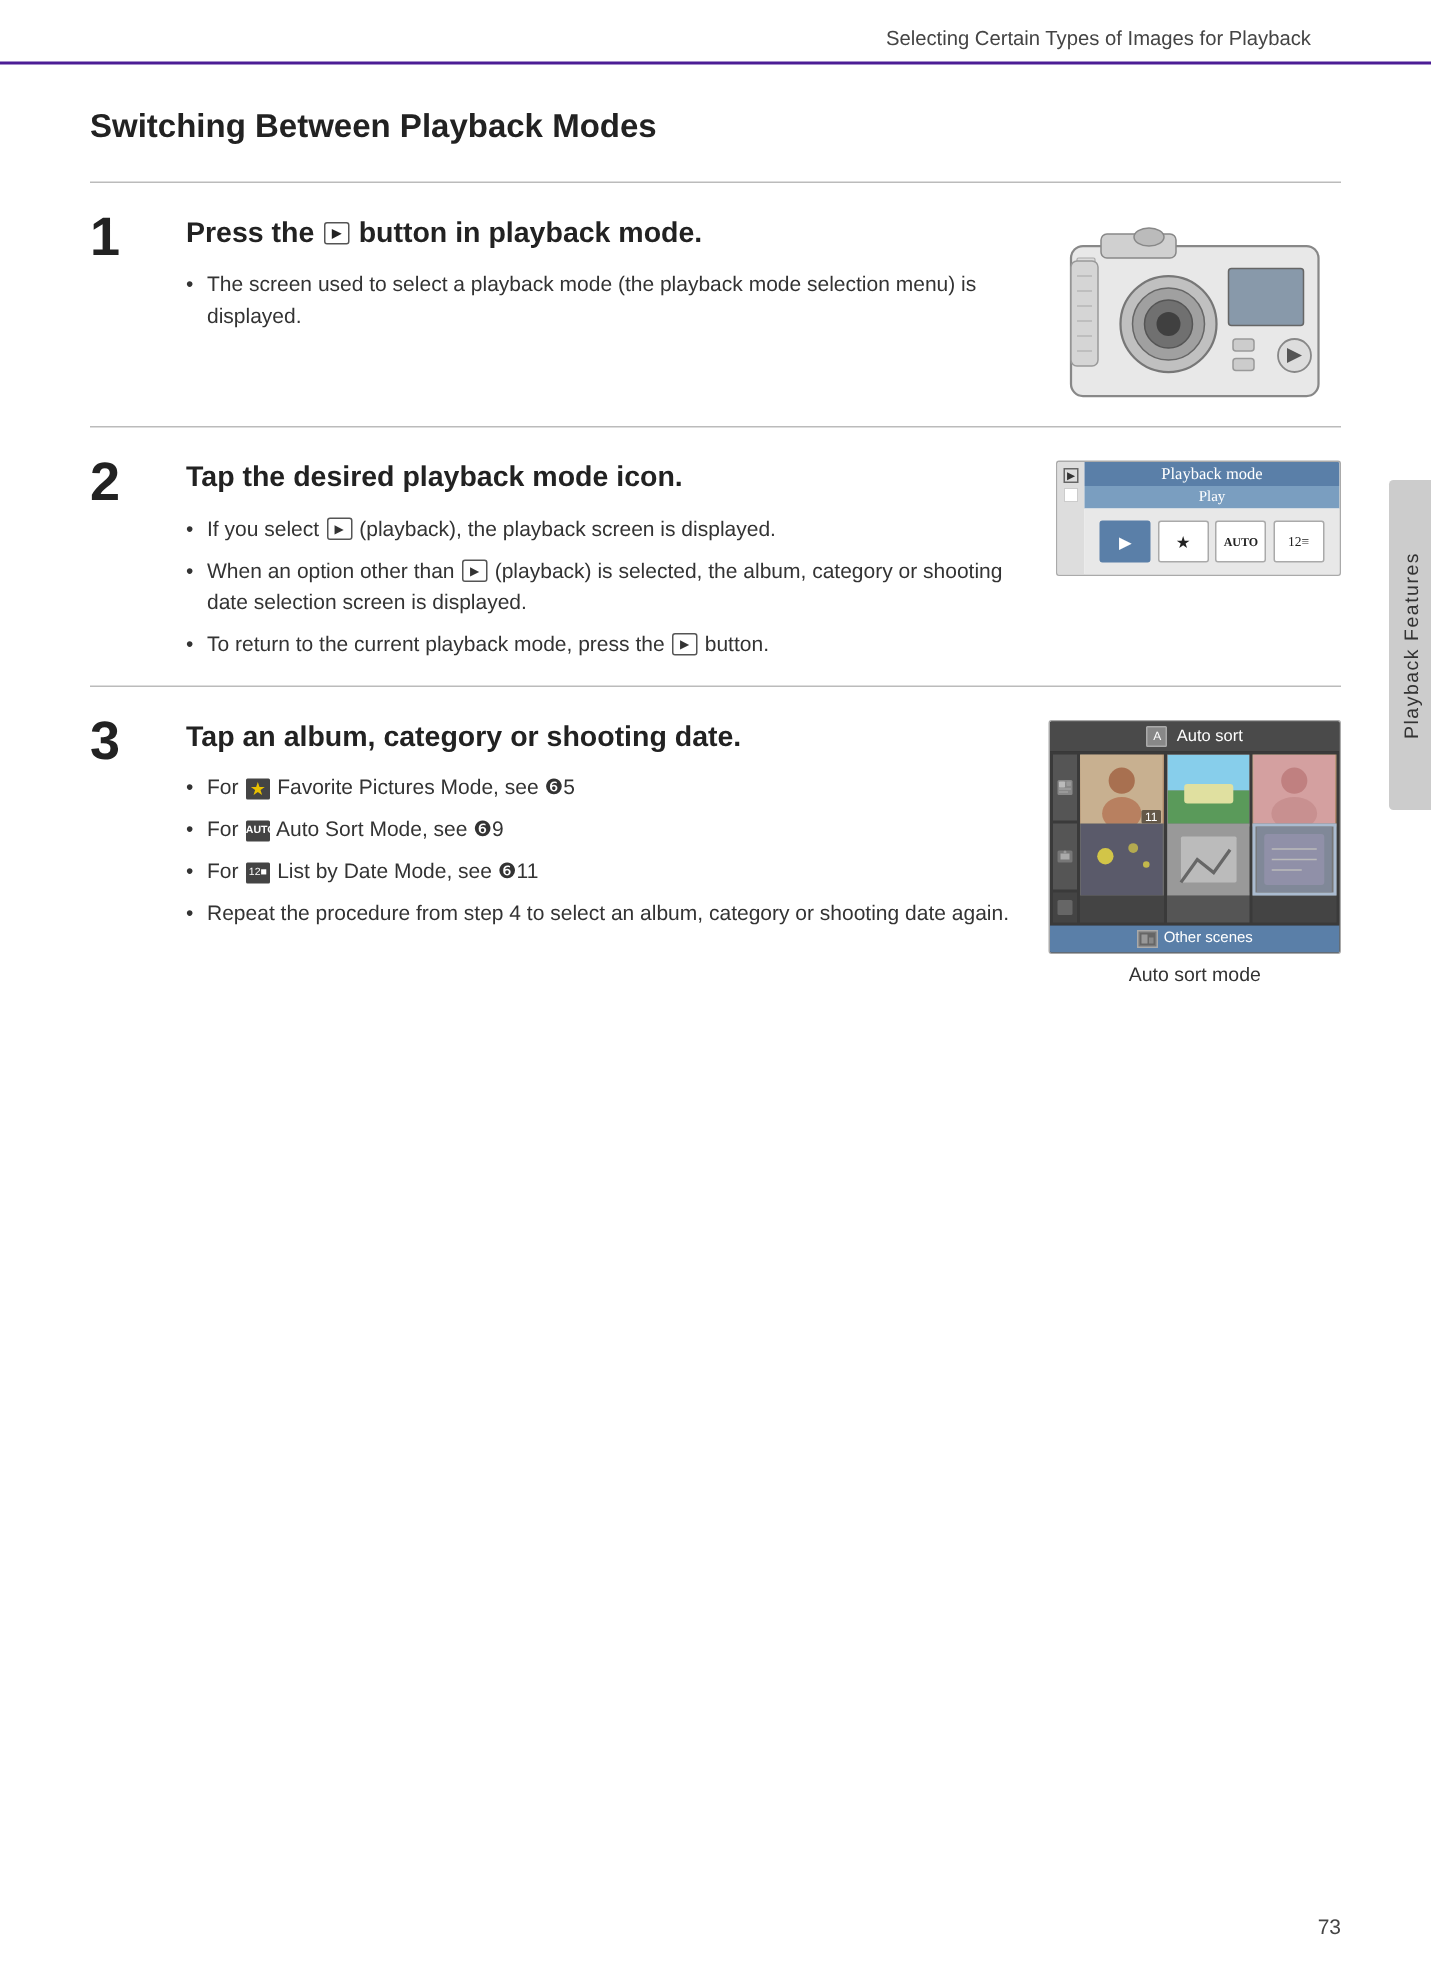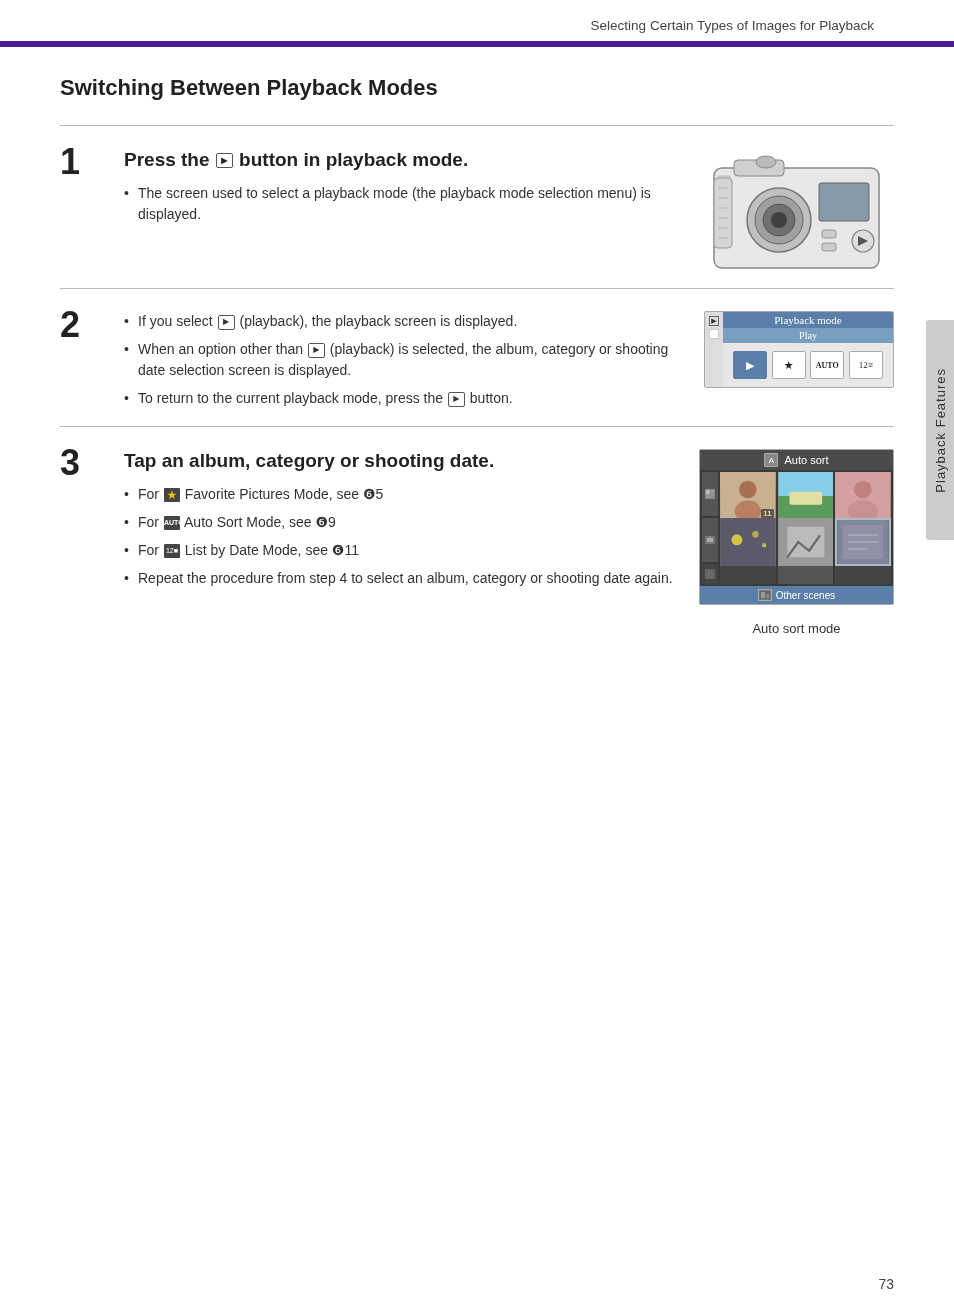--- a/index.html
+++ b/index.html
@@ -11,21 +11,21 @@
       font-size: 15px;
       color: #222;
       position: relative;
     }
 
     .page-header {
       text-align: right;
       padding: 18px 80px 8px 60px;
       font-size: 13.5px;
       color: #444;
-      border-bottom: 6px solid #4c1d95;
+      border-bottom: 2px solid #4c1d95;
     }
 
     .main-content {
       padding: 28px 60px 40px 60px;
     }
 
     .page-title {
       font-size: 22px;
       font-weight: bold;
       margin-bottom: 18px;
@@ -179,21 +179,21 @@
       padding: 3px 0;
       display: flex;
       align-items: center;
       justify-content: center;
       gap: 4px;
     }
 
     .autosort-caption {
       font-size: 13px;
       text-align: center;
-      margin-top: 16px;
+      margin-top: 6px;
       color: #333;
     }
 
     .inline-icon {
       display: inline-block;
       width: 16px;
       height: 14px;
       background: #444;
       color: #fff;
       font-size: 8px;
@@ -333,20 +333,23 @@
           <line x1="14" y1="80" x2="24" y2="80" stroke="#aaa" stroke-width="0.7"></line>
           <line x1="14" y1="90" x2="24" y2="90" stroke="#aaa" stroke-width="0.7"></line>
         </svg>
       </div>
     </div>
   </div>
 
   <div class="section">
     <div class="step-number">2</div>
     <div class="step-content">
+      <div class="step-heading">
+        Tap the desired playback mode icon.
+      </div>
       <ul class="step-bullets">
         <li>
           If you select <span class="playback-btn-inline">▶</span> (playback), the playback screen is displayed.
         </li>
         <li>
           When an option other than <span class="playback-btn-inline">▶</span> (playback) is selected, the album, category or shooting date selection screen is displayed.
         </li>
         <li>
           To return to the current playback mode, press the <span class="playback-btn-inline">▶</span> button.
         </li>

